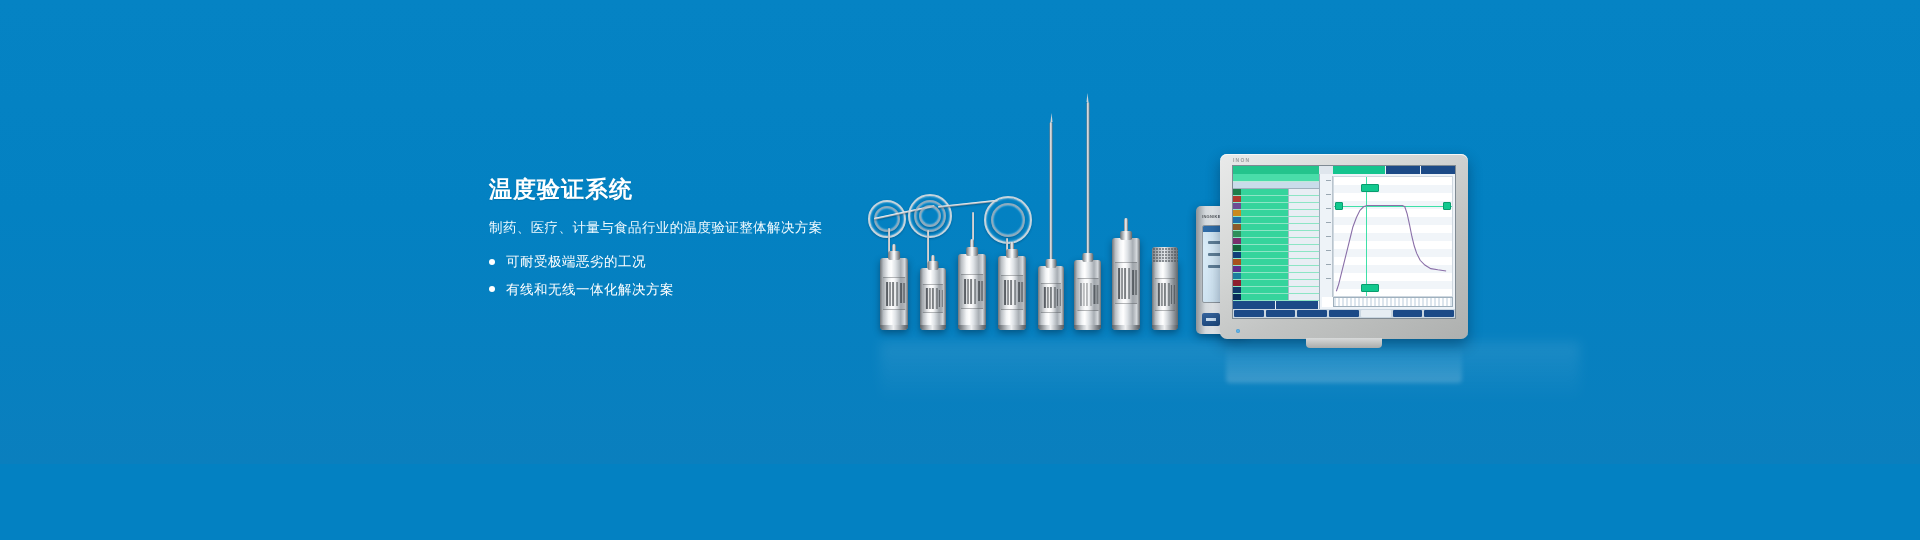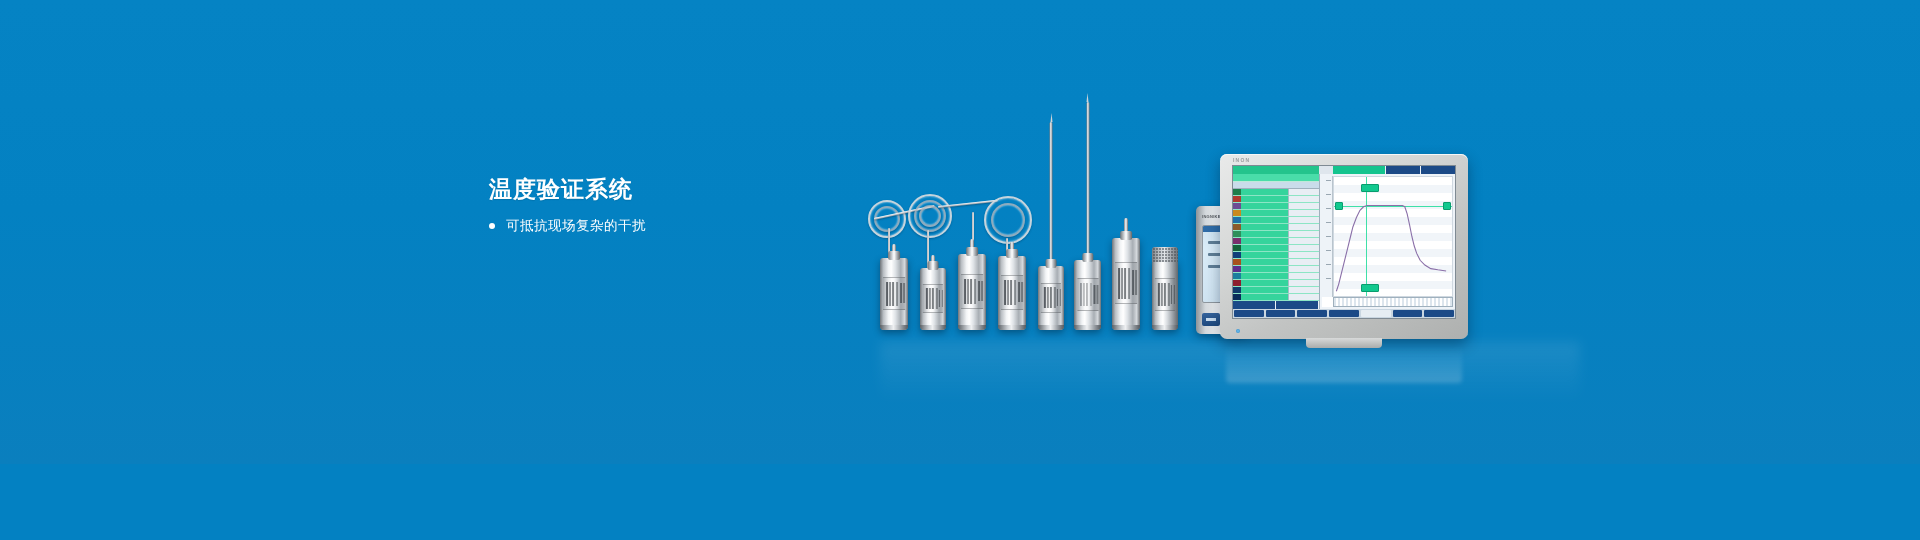--- a/index.html
+++ b/index.html
@@ -258,24 +258,29 @@
     filter:blur(2px);transform:scaleY(-1);opacity:.5;border-radius:4px;
   }
 </style>
 </head>
 <body>
 
 <div class="banner">
 
   <div class="copy">
     <h1 class="headline">温度验证系统</h1>
+    <p class="subline">制药、医疗、计量与食品行业的温度验证整体解决方案</p>
     <ul class="bullets">
       <li>
         <span class="dot"></span>
-        <span>可抵抗现场复杂的干扰</span>
+        <span>可耐受极端恶劣的工况</span>
+      </li>
+      <li>
+        <span class="dot"></span>
+        <span>有线和无线一体化解决方案</span>
       </li>
     </ul>
   </div>
 
   <div class="stage">
     <div class="floor"></div>
 
     <div class="coilwrap" style="left:0px;top:78px;width:300px;height:90px;">
       <div class="coil" style="left:-12px;top:2px;width:34px;height:34px;"></div>
       <div class="coil inner" style="left:-6px;top:8px;width:22px;height:22px;"></div>

